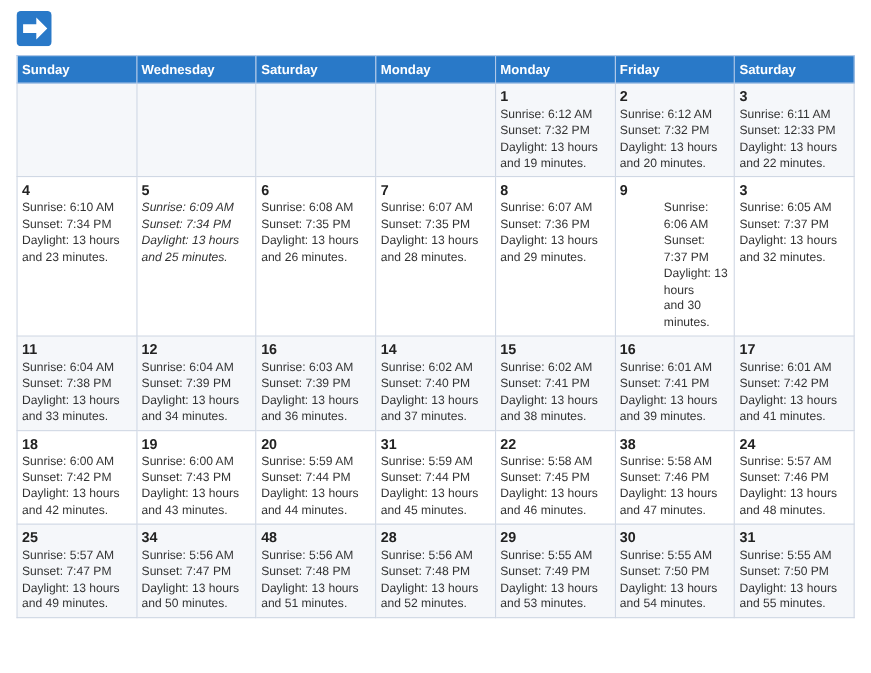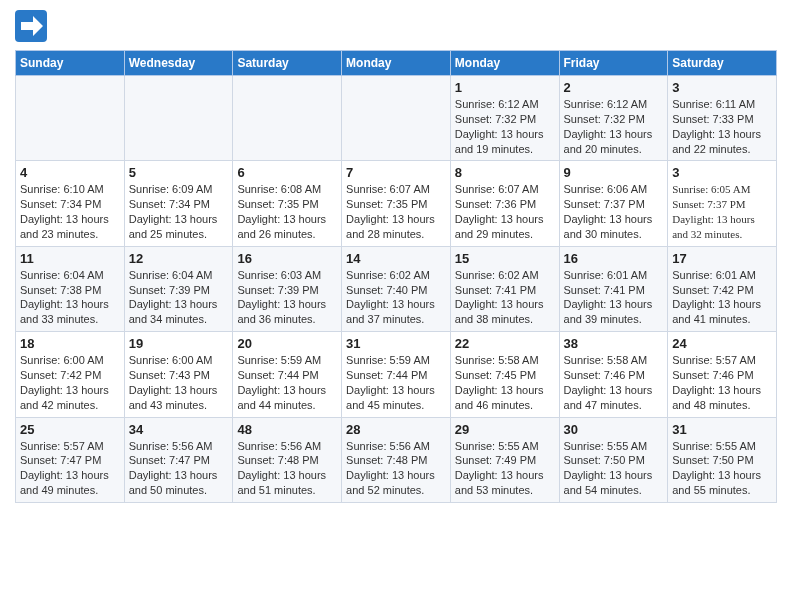--- a/index.html
+++ b/index.html
@@ -137,36 +137,36 @@
           <td>
             <span class="day-num">2</span>
             <div class="cell-info" style="white-space: pre-line;">Sunrise: 6:12 AM
 Sunset: 7:32 PM
 Daylight: 13 hours
 and 20 minutes.</div>
           </td>
           <td>
             <span class="day-num">3</span>
             <div class="cell-info" style="white-space: pre-line;">Sunrise: 6:11 AM
-Sunset: 7:33 PM
+Sunset: 12:33 PM
 Daylight: 13 hours
 and 22 minutes.</div>
           </td>
         </tr>
         <tr>
           <td>
             <span class="day-num">4</span>
             <div class="cell-info" style="white-space: pre-line;">Sunrise: 6:10 AM
 Sunset: 7:34 PM
 Daylight: 13 hours
 and 23 minutes.</div>
           </td>
           <td>
             <span class="day-num">5</span>
-            <div class="cell-info" style="white-space: pre-line;">Sunrise: 6:09 AM
+            <div class="cell-info" style="white-space: pre-line; font-style: italic;">Sunrise: 6:09 AM
 Sunset: 7:34 PM
 Daylight: 13 hours
 and 25 minutes.</div>
           </td>
           <td>
             <span class="day-num">6</span>
             <div class="cell-info" style="white-space: pre-line;">Sunrise: 6:08 AM
 Sunset: 7:35 PM
 Daylight: 13 hours
 and 26 minutes.</div>
@@ -180,28 +180,28 @@
           </td>
           <td>
             <span class="day-num">8</span>
             <div class="cell-info" style="white-space: pre-line;">Sunrise: 6:07 AM
 Sunset: 7:36 PM
 Daylight: 13 hours
 and 29 minutes.</div>
           </td>
           <td>
             <span class="day-num">9</span>
-            <div class="cell-info" style="white-space: pre-line;">Sunrise: 6:06 AM
+            <div class="cell-info" style="white-space: pre-line; margin-left: 40px;">Sunrise: 6:06 AM
 Sunset: 7:37 PM
 Daylight: 13 hours
 and 30 minutes.</div>
           </td>
           <td>
             <span class="day-num">3</span>
-            <div class="cell-info" style="white-space: pre-line; font-family: Liberation Serif, serif;">Sunrise: 6:05 AM
+            <div class="cell-info" style="white-space: pre-line;">Sunrise: 6:05 AM
 Sunset: 7:37 PM
 Daylight: 13 hours
 and 32 minutes.</div>
           </td>
         </tr>
         <tr>
           <td>
             <span class="day-num">11</span>
             <div class="cell-info" style="white-space: pre-line;">Sunrise: 6:04 AM
 Sunset: 7:38 PM

